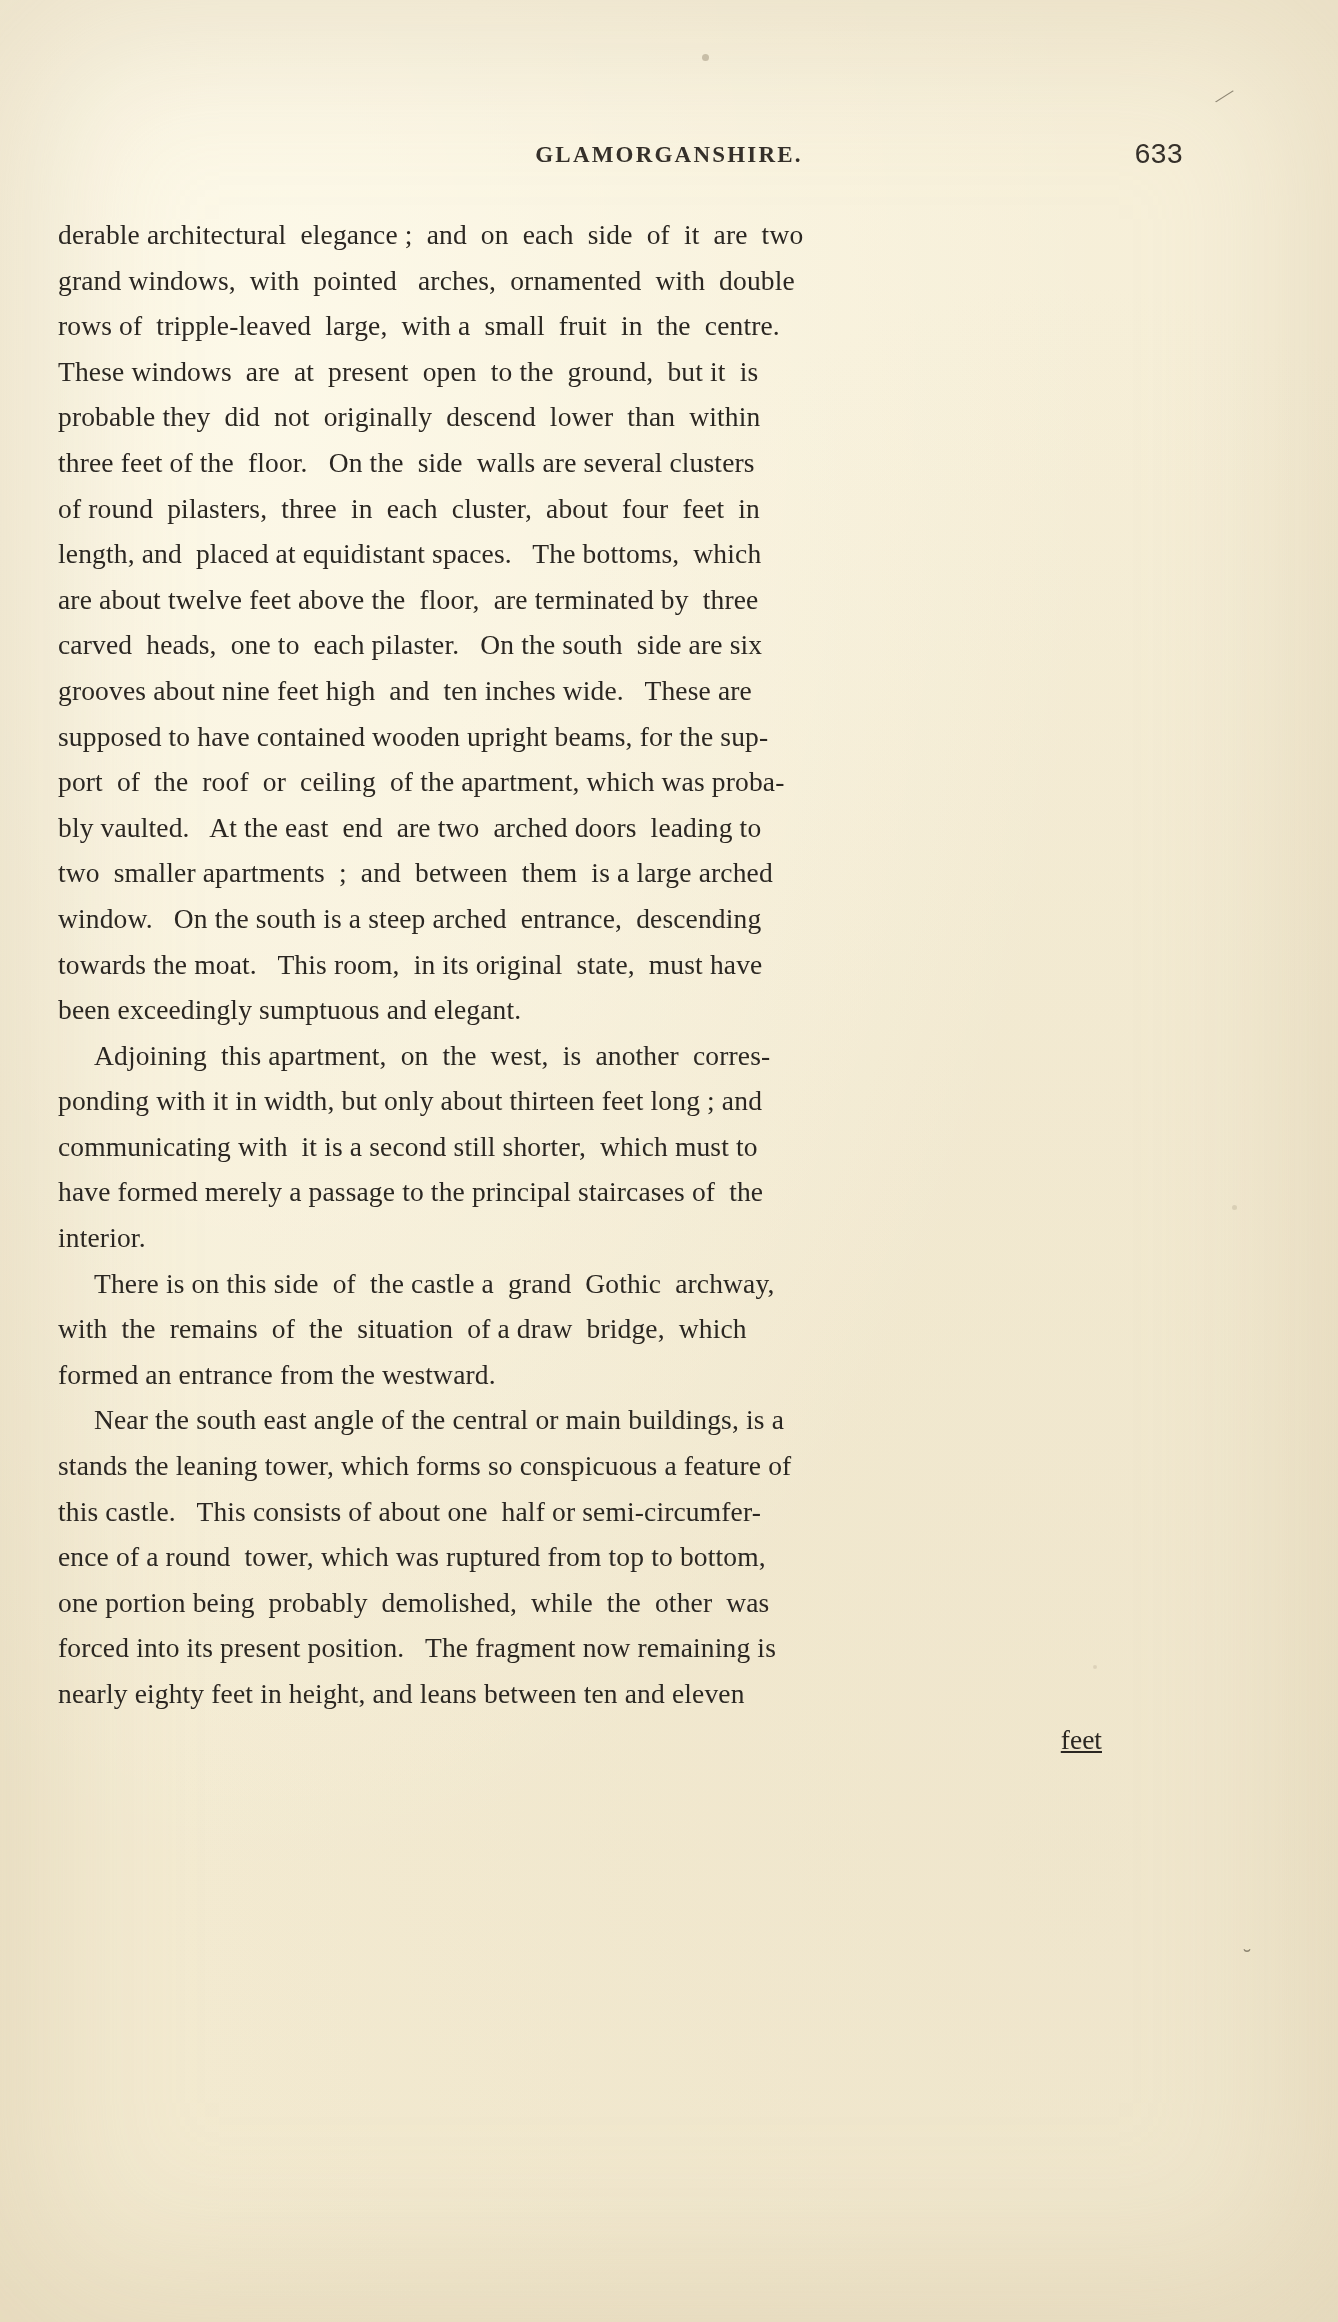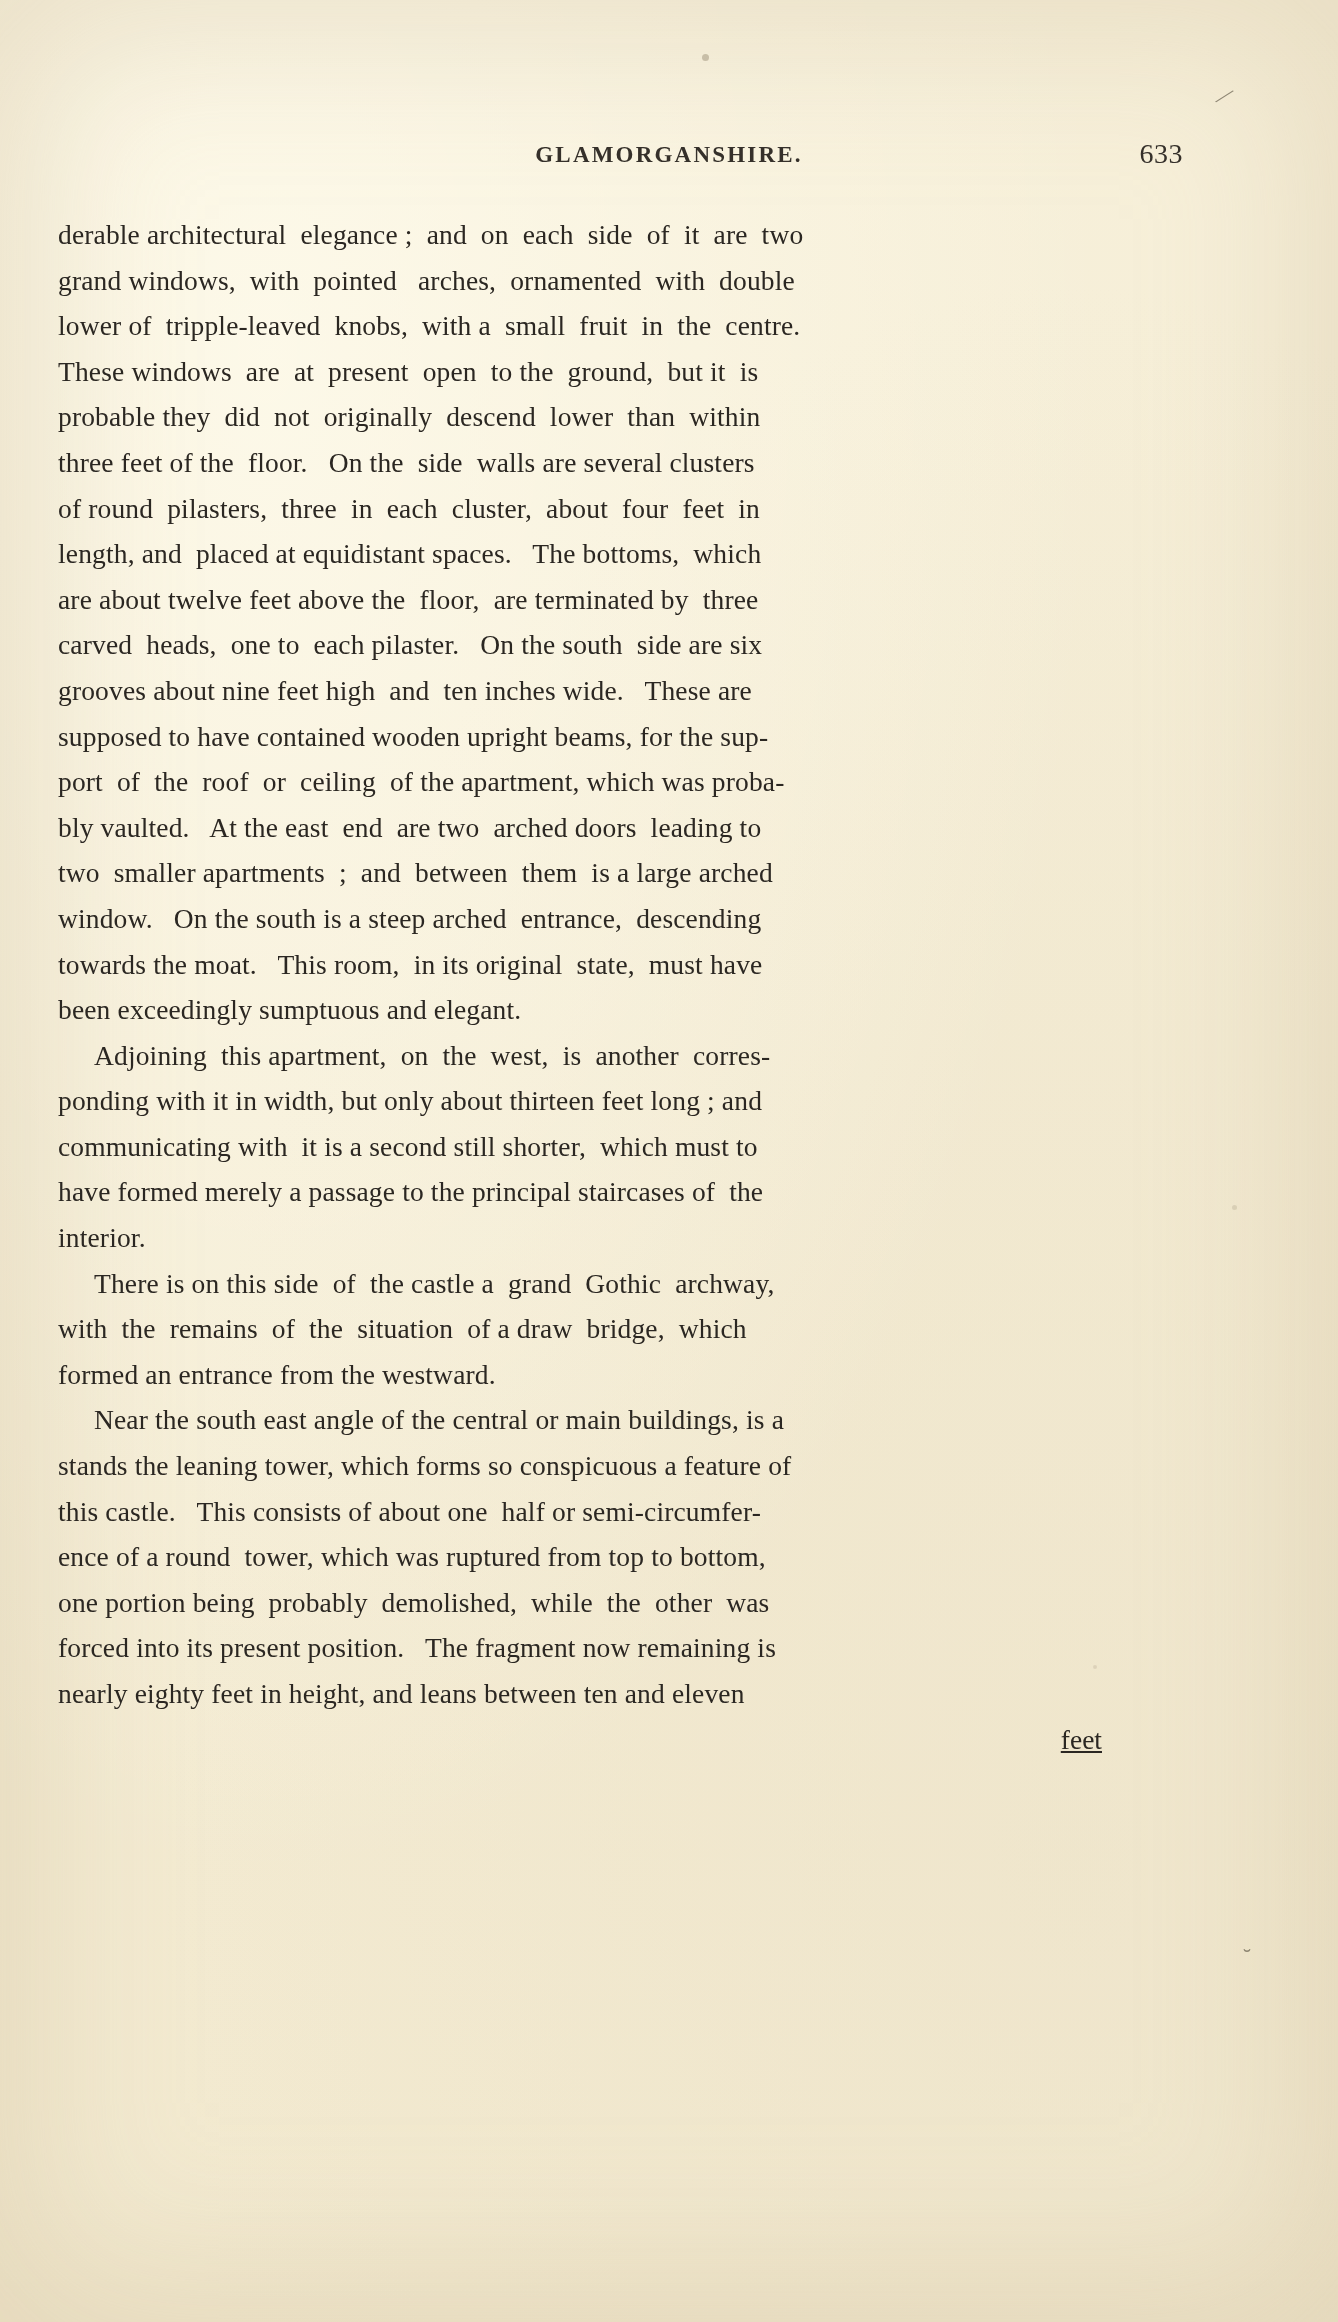--- a/index.html
+++ b/index.html
@@ -56,21 +56,21 @@
     font-family: "Liberation Serif", serif;
     font-size: 23px;
     letter-spacing: 2.2px;
     color: #35302a;
     font-weight: 600;
   }
   .folio {
     position: absolute;
     right: 155px;
     top: -4px;
-    font-family: Liberation Serif, serif;
+    font-family: Liberation Sans, sans-serif;
     font-size: 28px;
     color: #35302a;
     letter-spacing: 0.5px;
   }
   .body-text {
     position: absolute;
     left: 58px;
     top: 212px;
     width: 1058px;
     font-family: "Liberation Serif", serif;
@@ -118,21 +118,21 @@
   <div class="header">
     <div class="running-title">GLAMORGANSHIRE.</div>
     <div class="folio">633</div>
   </div>
 
   <div class="body-text">
 
     <div>
       <span class="line">derable architectural  elegance ;  and  on  each  side  of  it  are  two</span>
       <span class="line">grand windows,  with  pointed   arches,  ornamented  with  double</span>
-      <span class="line">lower of  tripple-leaved  knobs,  with a  small  fruit  in  the  centre.</span>
+      <span class="line">rows of  tripple-leaved  large,  with a  small  fruit  in  the  centre.</span>
       <span class="line">These windows  are  at  present  open  to the  ground,  but it  is</span>
       <span class="line">probable they  did  not  originally  descend  lower  than  within</span>
       <span class="line">three feet of the  floor.   On the  side  walls are several clusters</span>
       <span class="line">of round  pilasters,  three  in  each  cluster,  about  four  feet  in</span>
       <span class="line">length, and  placed at equidistant spaces.   The bottoms,  which</span>
       <span class="line">are about twelve feet above the  floor,  are terminated by  three</span>
       <span class="line">carved  heads,  one to  each pilaster.   On the south  side are six</span>
       <span class="line">grooves about nine feet high  and  ten inches wide.   These are</span>
       <span class="line">supposed to have contained wooden upright beams, for the sup-</span>
       <span class="line">port  of  the  roof  or  ceiling  of the apartment, which was proba-</span>

